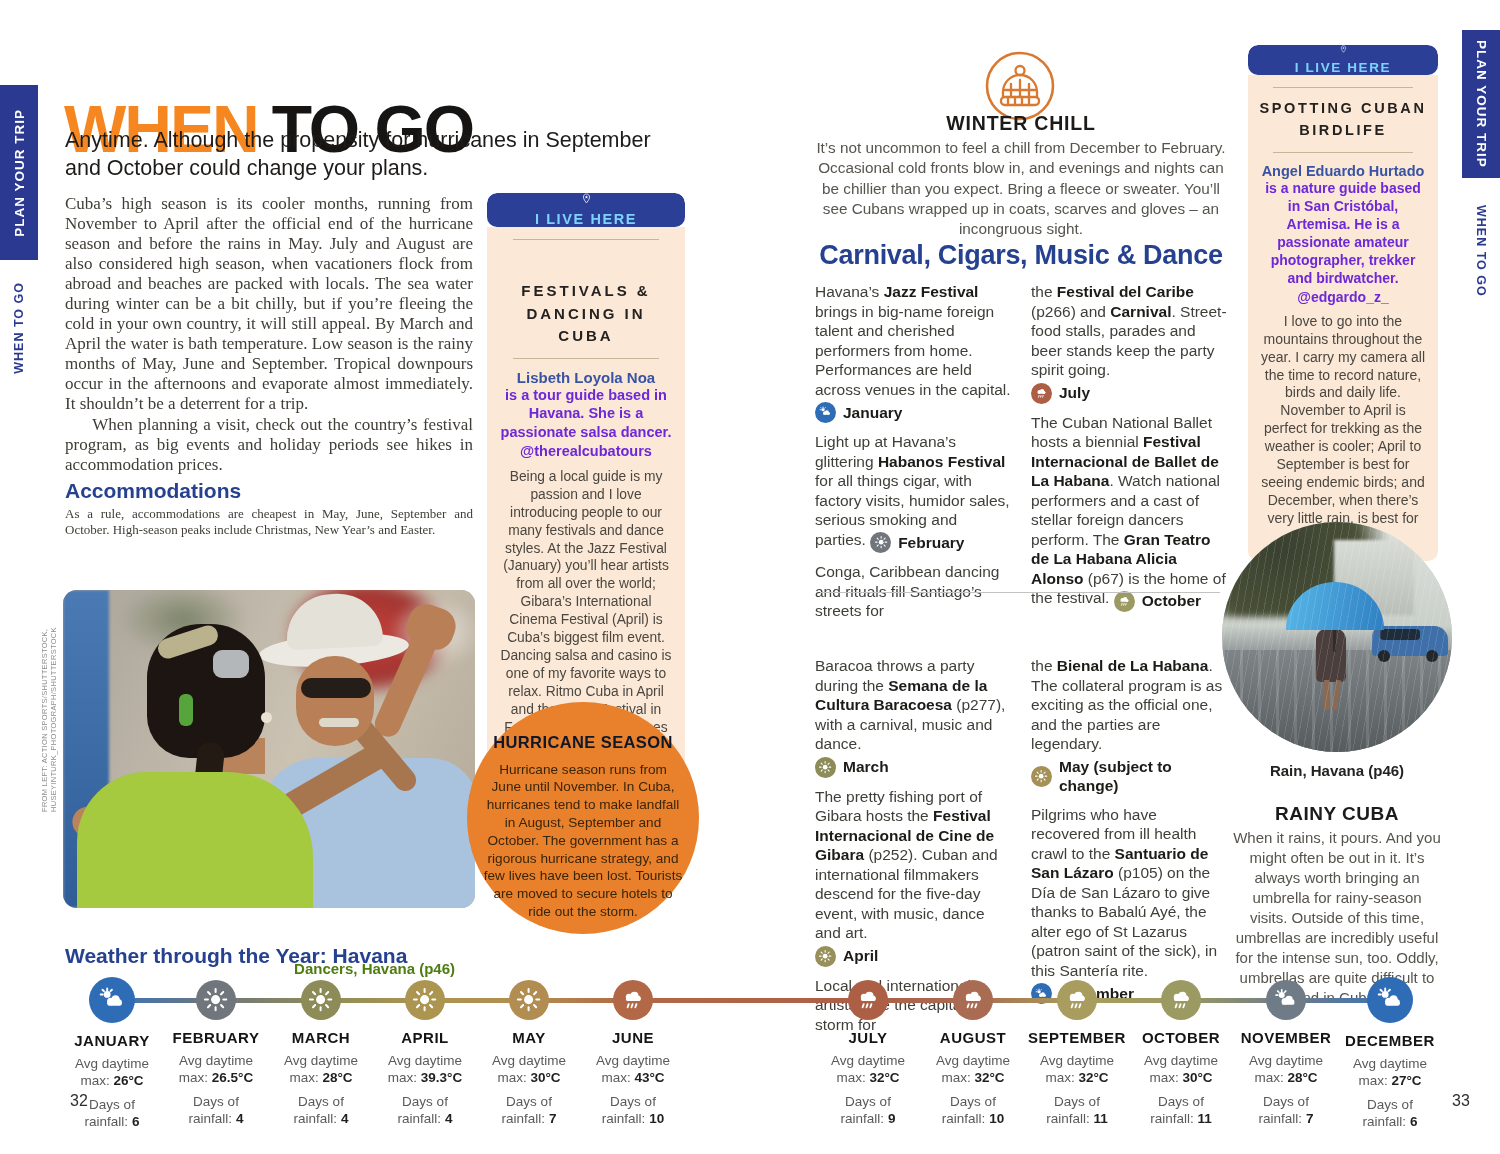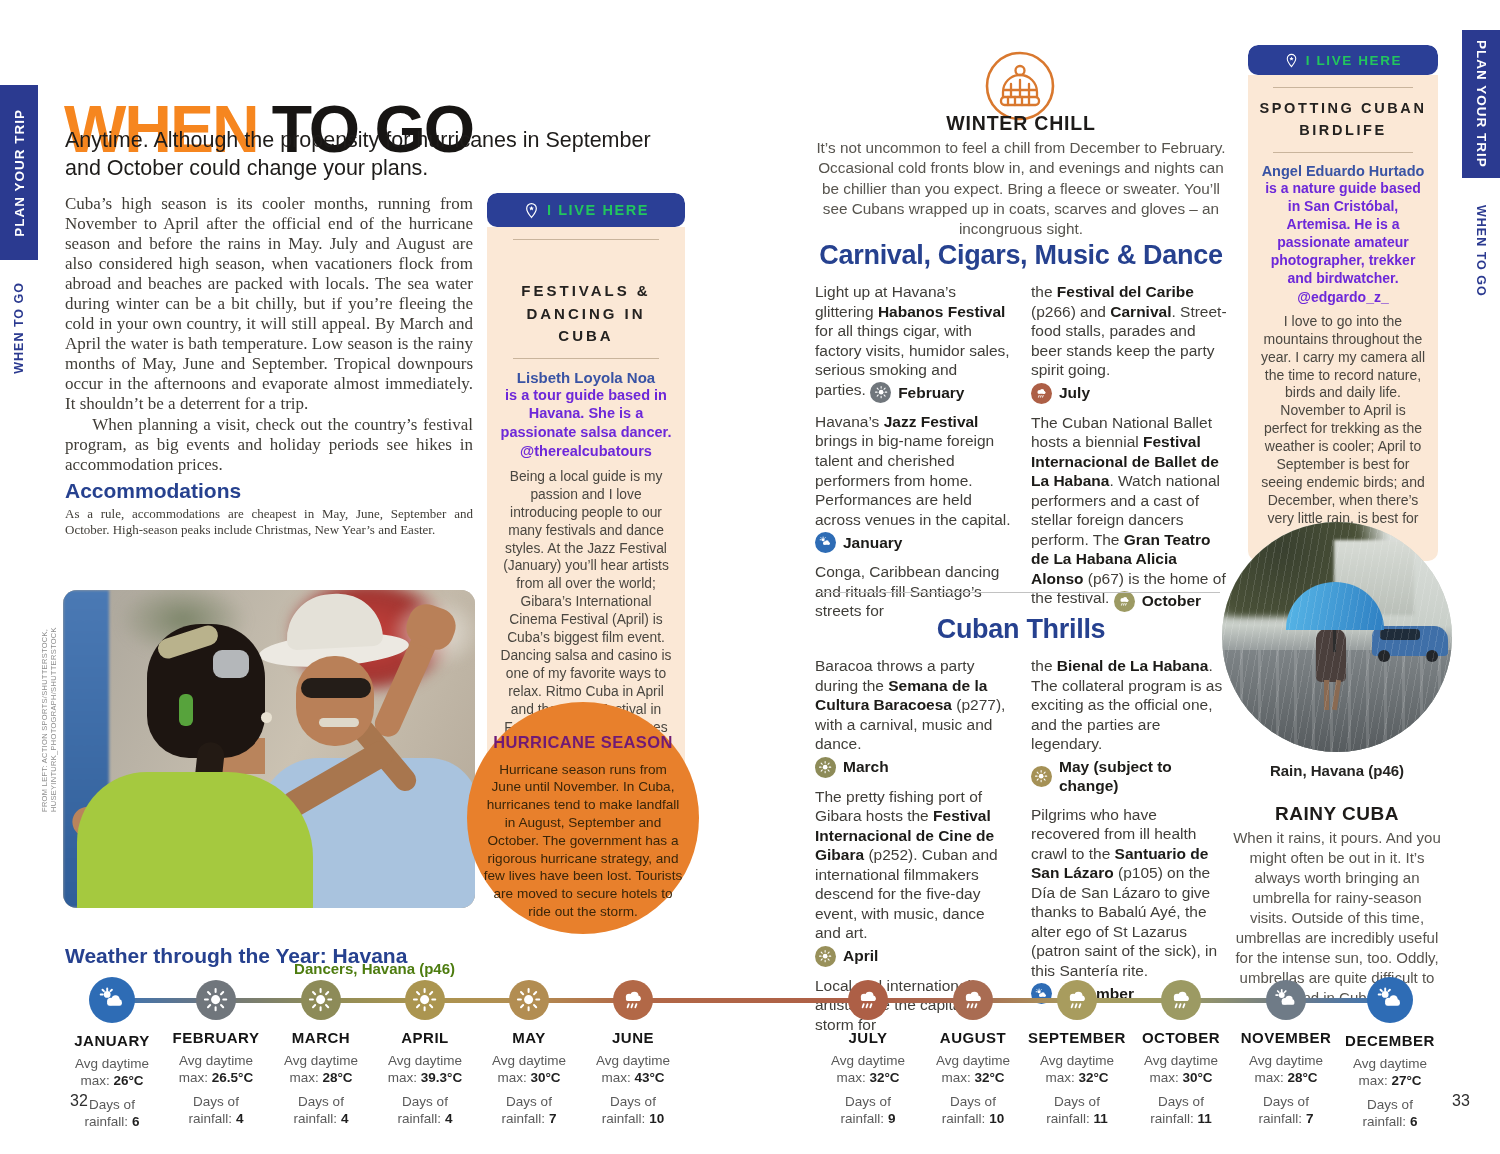--- a/index.html
+++ b/index.html
@@ -30,22 +30,22 @@
   .acc-head{position:absolute;left:65px;top:479px;font-size:21px;font-weight:800;color:#26418f;}
   .acc-body{position:absolute;left:65px;top:506px;width:408px;font-size:13px;line-height:1.22;text-align:justify;}
 
   
   .photo{position:absolute;left:63px;top:590px;width:412px;height:318px;border-radius:14px;overflow:hidden;background:#b9b2a6;}
   .photo .p{position:absolute;}
   .caption-d{position:absolute;left:63px;top:960px;width:392px;text-align:right;font-size:15px;font-weight:bold;color:#4d7c0f;}
 
   
   .lh-box{position:absolute;border-radius:10px;overflow:hidden;}
-  .lh-badge{background:#2b3f96;color:#22c55e;display:flex;align-items:center;justify-content:center;gap:7px;
-            font-weight:bold;letter-spacing:1.6px;border-radius:10px;}
+  .lh-badge{background:#2b3f96;color:#7dd3fc;display:flex;align-items:center;justify-content:center;gap:7px;
+            font-weight:bold;letter-spacing:1.6px;border-radius:10px;flex-direction:column;}
   .lh-body{background:#fbe8d6;text-align:center;}
   .lh-rule{height:1px;background:#c9b49c;margin:10px 14px;}
   .lh-title{font-weight:800;letter-spacing:3px;color:#242220;line-height:1.5;}
   .lh-name{font-weight:bold;color:#3953a4;}
   .lh-bio{font-weight:bold;color:#6d28d9;line-height:1.3;}
   .lh-text{color:#4a4741;line-height:1.3;margin-top:7px;}
   #livehere-left{left:487px;top:193px;width:198px;}
   #livehere-left .lh-badge{height:34px;font-size:14.5px;}
   #livehere-left .lh-body{padding:2px 12px 16px 12px;}
   #livehere-left .lh-title{font-size:15px;margin-top:40px;}
@@ -56,21 +56,21 @@
   #livehere-right .lh-badge{height:30px;font-size:13.5px;}
   #livehere-right .lh-body{padding:2px 11px 15px 11px;}
   #livehere-right .lh-title{font-size:14.5px;letter-spacing:2.6px;}
   #livehere-right .lh-name{font-size:14.5px;}
   #livehere-right .lh-bio{font-size:14px;}
   #livehere-right .lh-text{font-size:14px;line-height:1.28;}
 
   
   .hurricane{position:absolute;left:467px;top:702px;width:232px;height:232px;border-radius:50%;
              background:#e8802c;text-align:center;color:#30200c;}
-  .hur-title{font-size:16.5px;font-weight:800;letter-spacing:.4px;margin:30px auto 8px auto;line-height:1.25;color:#701a75;}
+  .hur-title{font-size:16.5px;font-weight:800;letter-spacing:.4px;margin:30px auto 8px auto;line-height:1.25;color:#0f172a;}
   .hur-body{width:200px;margin:0 auto;font-size:13.6px;line-height:1.31;color:#3a2509;}
 
   
   .wc-icon{position:absolute;left:984px;top:50px;width:72px;height:72px;}
   .wc-head{position:absolute;left:815px;top:112px;width:412px;text-align:center;
            font-size:19.5px;font-weight:800;letter-spacing:.8px;color:#1d1b19;}
   .wc-body{position:absolute;left:808px;top:138px;width:426px;text-align:center;
            font-size:15.3px;line-height:1.33;color:#57544e;}
 
   
@@ -250,20 +250,49 @@
       <path d="M24 47 v8 M31 47 v8 M38 47 v8 M45 47 v8"></path>
     </svg>
   </div>
   <div class="wc-head">WINTER CHILL</div>
   <div class="wc-body">It’s not uncommon to feel a chill from December to February. Occasional cold fronts blow in, and evenings and nights can be chillier than you expect. Bring a fleece or sweater. You’ll see Cubans wrapped up in coats, scarves and gloves – an incongruous sight.</div>
 
   <div class="sec-head" style="top:240px;">Carnival, Cigars, Music &amp; Dance</div>
   <div class="cols" style="top:282px;">
     <div>
       <p class="colp">
+        <span>Havana’s <b>Jazz Festival</b> brings in big-name foreign talent and cherished performers from home. Performances are held across venues in the capital.</span>
+        <span class="mbadge nl">
+            <span class="wicon sm" data-icon="suncloud" style="background: rgb(46, 108, 181);">
+              <svg viewBox="0 0 24 24">
+                <g class="g-sun">
+                  <circle cx="12" cy="12" r="4" fill="#fff"></circle>
+                  <path d="M12 2.6V5.2 M12 18.8V21.4 M2.6 12H5.2 M18.8 12H21.4 M5.3 5.3l1.9 1.9 M16.8 16.8l1.9 1.9 M5.3 18.7l1.9-1.9 M16.8 7.2l1.9-1.9" stroke="#fff" stroke-width="1.8" stroke-linecap="round"></path>
+                </g>
+                <g class="g-rain" fill="#fff">
+                  <circle cx="9" cy="9.8" r="3"></circle>
+                  <circle cx="13.6" cy="8.6" r="3.6"></circle>
+                  <circle cx="16.6" cy="10.8" r="2.5"></circle>
+                  <rect x="6" y="9.8" width="13.2" height="3.4" rx="1.7"></rect>
+                  <path d="M8.6 16l-1 2.8 M12 16l-1 2.8 M15.4 16l-1 2.8" stroke="#fff" stroke-width="1.6" stroke-linecap="round" fill="none"></path>
+                </g>
+                <g class="g-suncloud" fill="#fff">
+                  <circle cx="8.6" cy="8" r="2.6"></circle>
+                  <path d="M8.6 3.4V5 M3.6 8H5.2 M5 4.4l1.1 1.1 M12.2 4.4l-1.1 1.1" stroke="#fff" stroke-width="1.5" stroke-linecap="round" fill="none"></path>
+                  <circle cx="11.4" cy="13.4" r="2.9"></circle>
+                  <circle cx="15" cy="12" r="3.3"></circle>
+                  <circle cx="17.6" cy="14" r="2.2"></circle>
+                  <rect x="8.6" y="13.2" width="11.2" height="3.4" rx="1.7"></rect>
+                </g>
+              </svg>
+            </span>
+            <b class="mname">January</b>
+          </span>
+      </p>
+      <p class="colp">
         <span>Light up at Havana’s glittering <b>Habanos Festival</b> for all things cigar, with factory visits, humidor sales, serious smoking and parties.</span>
         <span class="mbadge">
             <span class="wicon sm" data-icon="sun" style="background: rgb(112, 118, 124);">
               <svg viewBox="0 0 24 24">
                 <g class="g-sun">
                   <circle cx="12" cy="12" r="4" fill="#fff"></circle>
                   <path d="M12 2.6V5.2 M12 18.8V21.4 M2.6 12H5.2 M18.8 12H21.4 M5.3 5.3l1.9 1.9 M16.8 16.8l1.9 1.9 M5.3 18.7l1.9-1.9 M16.8 7.2l1.9-1.9" stroke="#fff" stroke-width="1.8" stroke-linecap="round"></path>
                 </g>
                 <g class="g-rain" fill="#fff">
                   <circle cx="9" cy="9.8" r="3"></circle>
@@ -279,23 +308,28 @@
                   <circle cx="15" cy="12" r="3.3"></circle>
                   <circle cx="17.6" cy="14" r="2.2"></circle>
                   <rect x="8.6" y="13.2" width="11.2" height="3.4" rx="1.7"></rect>
                 </g>
               </svg>
             </span>
             <b class="mname">February</b>
           </span>
       </p>
       <p class="colp">
-        <span>Havana’s <b>Jazz Festival</b> brings in big-name foreign talent and cherished performers from home. Performances are held across venues in the capital.</span>
+        <span>Conga, Caribbean dancing and rituals fill Santiago’s streets for</span>
+      </p>
+    </div>
+    <div>
+      <p class="colp">
+        <span>the <b>Festival del Caribe</b> (p266) and <b>Carnival</b>. Street-food stalls, parades and beer stands keep the party spirit going.</span>
         <span class="mbadge nl">
-            <span class="wicon sm" data-icon="suncloud" style="background: rgb(46, 108, 181);">
+            <span class="wicon sm" data-icon="rain" style="background: rgb(173, 95, 70);">
               <svg viewBox="0 0 24 24">
                 <g class="g-sun">
                   <circle cx="12" cy="12" r="4" fill="#fff"></circle>
                   <path d="M12 2.6V5.2 M12 18.8V21.4 M2.6 12H5.2 M18.8 12H21.4 M5.3 5.3l1.9 1.9 M16.8 16.8l1.9 1.9 M5.3 18.7l1.9-1.9 M16.8 7.2l1.9-1.9" stroke="#fff" stroke-width="1.8" stroke-linecap="round"></path>
                 </g>
                 <g class="g-rain" fill="#fff">
                   <circle cx="9" cy="9.8" r="3"></circle>
                   <circle cx="13.6" cy="8.6" r="3.6"></circle>
                   <circle cx="16.6" cy="10.8" r="2.5"></circle>
                   <rect x="6" y="9.8" width="13.2" height="3.4" rx="1.7"></rect>
@@ -304,32 +338,27 @@
                 <g class="g-suncloud" fill="#fff">
                   <circle cx="8.6" cy="8" r="2.6"></circle>
                   <path d="M8.6 3.4V5 M3.6 8H5.2 M5 4.4l1.1 1.1 M12.2 4.4l-1.1 1.1" stroke="#fff" stroke-width="1.5" stroke-linecap="round" fill="none"></path>
                   <circle cx="11.4" cy="13.4" r="2.9"></circle>
                   <circle cx="15" cy="12" r="3.3"></circle>
                   <circle cx="17.6" cy="14" r="2.2"></circle>
                   <rect x="8.6" y="13.2" width="11.2" height="3.4" rx="1.7"></rect>
                 </g>
               </svg>
             </span>
-            <b class="mname">January</b>
+            <b class="mname">July</b>
           </span>
       </p>
       <p class="colp">
-        <span>Conga, Caribbean dancing and rituals fill Santiago’s streets for</span>
-      </p>
-    </div>
-    <div>
-      <p class="colp">
-        <span>the <b>Festival del Caribe</b> (p266) and <b>Carnival</b>. Street-food stalls, parades and beer stands keep the party spirit going.</span>
-        <span class="mbadge nl">
-            <span class="wicon sm" data-icon="rain" style="background: rgb(173, 95, 70);">
+        <span>The Cuban National Ballet hosts a biennial <b>Festival Internacional de Ballet de La Habana</b>. Watch national performers and a cast of stellar foreign dancers perform. The <b>Gran Teatro de La Habana Alicia Alonso</b> (p67) is the home of the festival.</span>
+        <span class="mbadge">
+            <span class="wicon sm" data-icon="rain" style="background: rgb(156, 154, 99);">
               <svg viewBox="0 0 24 24">
                 <g class="g-sun">
                   <circle cx="12" cy="12" r="4" fill="#fff"></circle>
                   <path d="M12 2.6V5.2 M12 18.8V21.4 M2.6 12H5.2 M18.8 12H21.4 M5.3 5.3l1.9 1.9 M16.8 16.8l1.9 1.9 M5.3 18.7l1.9-1.9 M16.8 7.2l1.9-1.9" stroke="#fff" stroke-width="1.8" stroke-linecap="round"></path>
                 </g>
                 <g class="g-rain" fill="#fff">
                   <circle cx="9" cy="9.8" r="3"></circle>
                   <circle cx="13.6" cy="8.6" r="3.6"></circle>
                   <circle cx="16.6" cy="10.8" r="2.5"></circle>
                   <rect x="6" y="9.8" width="13.2" height="3.4" rx="1.7"></rect>
@@ -338,58 +367,28 @@
                 <g class="g-suncloud" fill="#fff">
                   <circle cx="8.6" cy="8" r="2.6"></circle>
                   <path d="M8.6 3.4V5 M3.6 8H5.2 M5 4.4l1.1 1.1 M12.2 4.4l-1.1 1.1" stroke="#fff" stroke-width="1.5" stroke-linecap="round" fill="none"></path>
                   <circle cx="11.4" cy="13.4" r="2.9"></circle>
                   <circle cx="15" cy="12" r="3.3"></circle>
                   <circle cx="17.6" cy="14" r="2.2"></circle>
                   <rect x="8.6" y="13.2" width="11.2" height="3.4" rx="1.7"></rect>
                 </g>
               </svg>
             </span>
-            <b class="mname">July</b>
-          </span>
-      </p>
-      <p class="colp">
-        <span>The Cuban National Ballet hosts a biennial <b>Festival Internacional de Ballet de La Habana</b>. Watch national performers and a cast of stellar foreign dancers perform. The <b>Gran Teatro de La Habana Alicia Alonso</b> (p67) is the home of the festival.</span>
-        <span class="mbadge">
-            <span class="wicon sm" data-icon="rain" style="background: rgb(156, 154, 99);">
-              <svg viewBox="0 0 24 24">
-                <g class="g-sun">
-                  <circle cx="12" cy="12" r="4" fill="#fff"></circle>
-                  <path d="M12 2.6V5.2 M12 18.8V21.4 M2.6 12H5.2 M18.8 12H21.4 M5.3 5.3l1.9 1.9 M16.8 16.8l1.9 1.9 M5.3 18.7l1.9-1.9 M16.8 7.2l1.9-1.9" stroke="#fff" stroke-width="1.8" stroke-linecap="round"></path>
-                </g>
-                <g class="g-rain" fill="#fff">
-                  <circle cx="9" cy="9.8" r="3"></circle>
-                  <circle cx="13.6" cy="8.6" r="3.6"></circle>
-                  <circle cx="16.6" cy="10.8" r="2.5"></circle>
-                  <rect x="6" y="9.8" width="13.2" height="3.4" rx="1.7"></rect>
-                  <path d="M8.6 16l-1 2.8 M12 16l-1 2.8 M15.4 16l-1 2.8" stroke="#fff" stroke-width="1.6" stroke-linecap="round" fill="none"></path>
-                </g>
-                <g class="g-suncloud" fill="#fff">
-                  <circle cx="8.6" cy="8" r="2.6"></circle>
-                  <path d="M8.6 3.4V5 M3.6 8H5.2 M5 4.4l1.1 1.1 M12.2 4.4l-1.1 1.1" stroke="#fff" stroke-width="1.5" stroke-linecap="round" fill="none"></path>
-                  <circle cx="11.4" cy="13.4" r="2.9"></circle>
-                  <circle cx="15" cy="12" r="3.3"></circle>
-                  <circle cx="17.6" cy="14" r="2.2"></circle>
-                  <rect x="8.6" y="13.2" width="11.2" height="3.4" rx="1.7"></rect>
-                </g>
-              </svg>
-            </span>
             <b class="mname">October</b>
           </span>
       </p>
     </div>
   </div>
 
   <div class="divider" style="top:592px;"></div>
 
-  <div class="sec-head" style="top:614px;">Cuban Thrills</div>
   <div class="cols" style="top:656px;">
     <div>
       <p class="colp">
         <span>Baracoa throws a party during the <b>Semana de la Cultura Baracoesa</b> (p277), with a carnival, music and dance.</span>
         <span class="mbadge nl">
             <span class="wicon sm" data-icon="sun" style="background: rgb(141, 139, 88);">
               <svg viewBox="0 0 24 24">
                 <g class="g-sun">
                   <circle cx="12" cy="12" r="4" fill="#fff"></circle>
                   <path d="M12 2.6V5.2 M12 18.8V21.4 M2.6 12H5.2 M18.8 12H21.4 M5.3 5.3l1.9 1.9 M16.8 16.8l1.9 1.9 M5.3 18.7l1.9-1.9 M16.8 7.2l1.9-1.9" stroke="#fff" stroke-width="1.8" stroke-linecap="round"></path>

